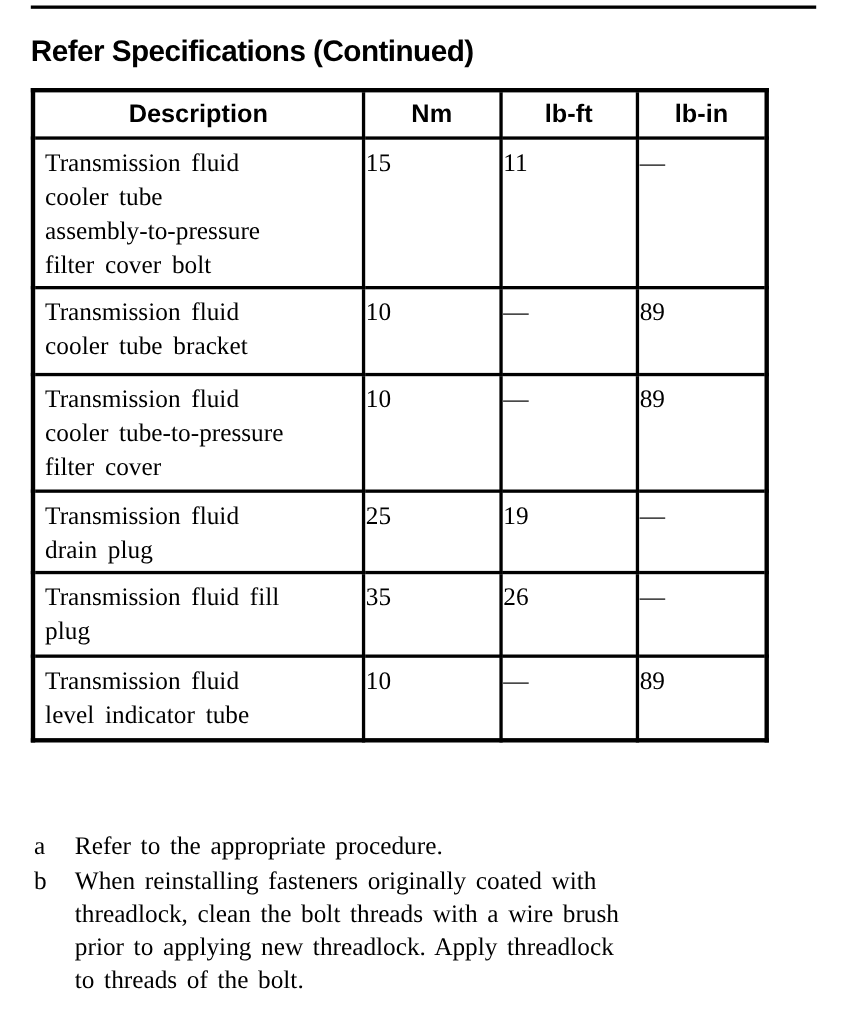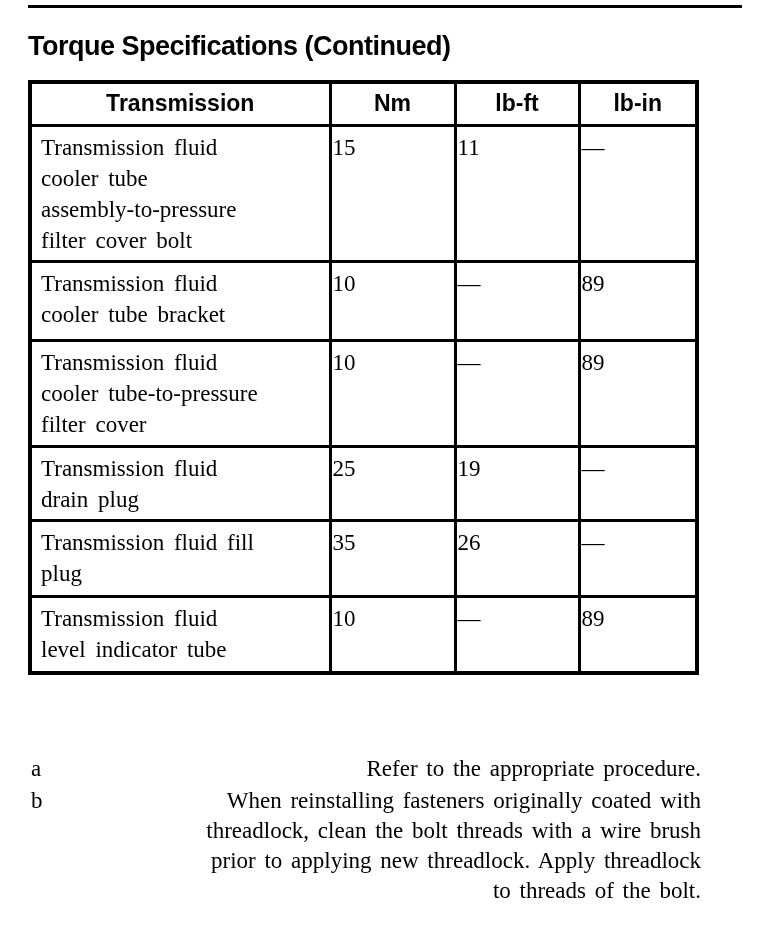--- a/index.html
+++ b/index.html
@@ -96,40 +96,39 @@
     margin-bottom: 2px;
   }
   .footnote-marker {
     width: 37px;
     flex: 0 0 37px;
   }
   .footnote-text {
     flex: 1 1 auto;
     white-space: pre-line;
     word-spacing: 3px;
-    text-align: right;
   }
 </style>
 </head>
 <body>
 
 <div class="top-rule"></div>
 
-<div class="page-title">Torque Specifications (Continued)</div>
+<div class="page-title">Refer Specifications (Continued)</div>
 
 <table class="spec-table">
   <colgroup>
     <col style="width:300px">
     <col style="width:125px">
     <col style="width:124px">
     <col style="width:118px">
   </colgroup>
   <thead>
     <tr class="hrow">
-      <th>Transmission</th>
+      <th>Description</th>
       <th>Nm</th>
       <th>lb-ft</th>
       <th>lb-in</th>
     </tr>
   </thead>
   <tbody>
     <tr class="row-0">
       <td class="cell-desc">Transmission fluid
 cooler tube
 assembly-to-pressure

